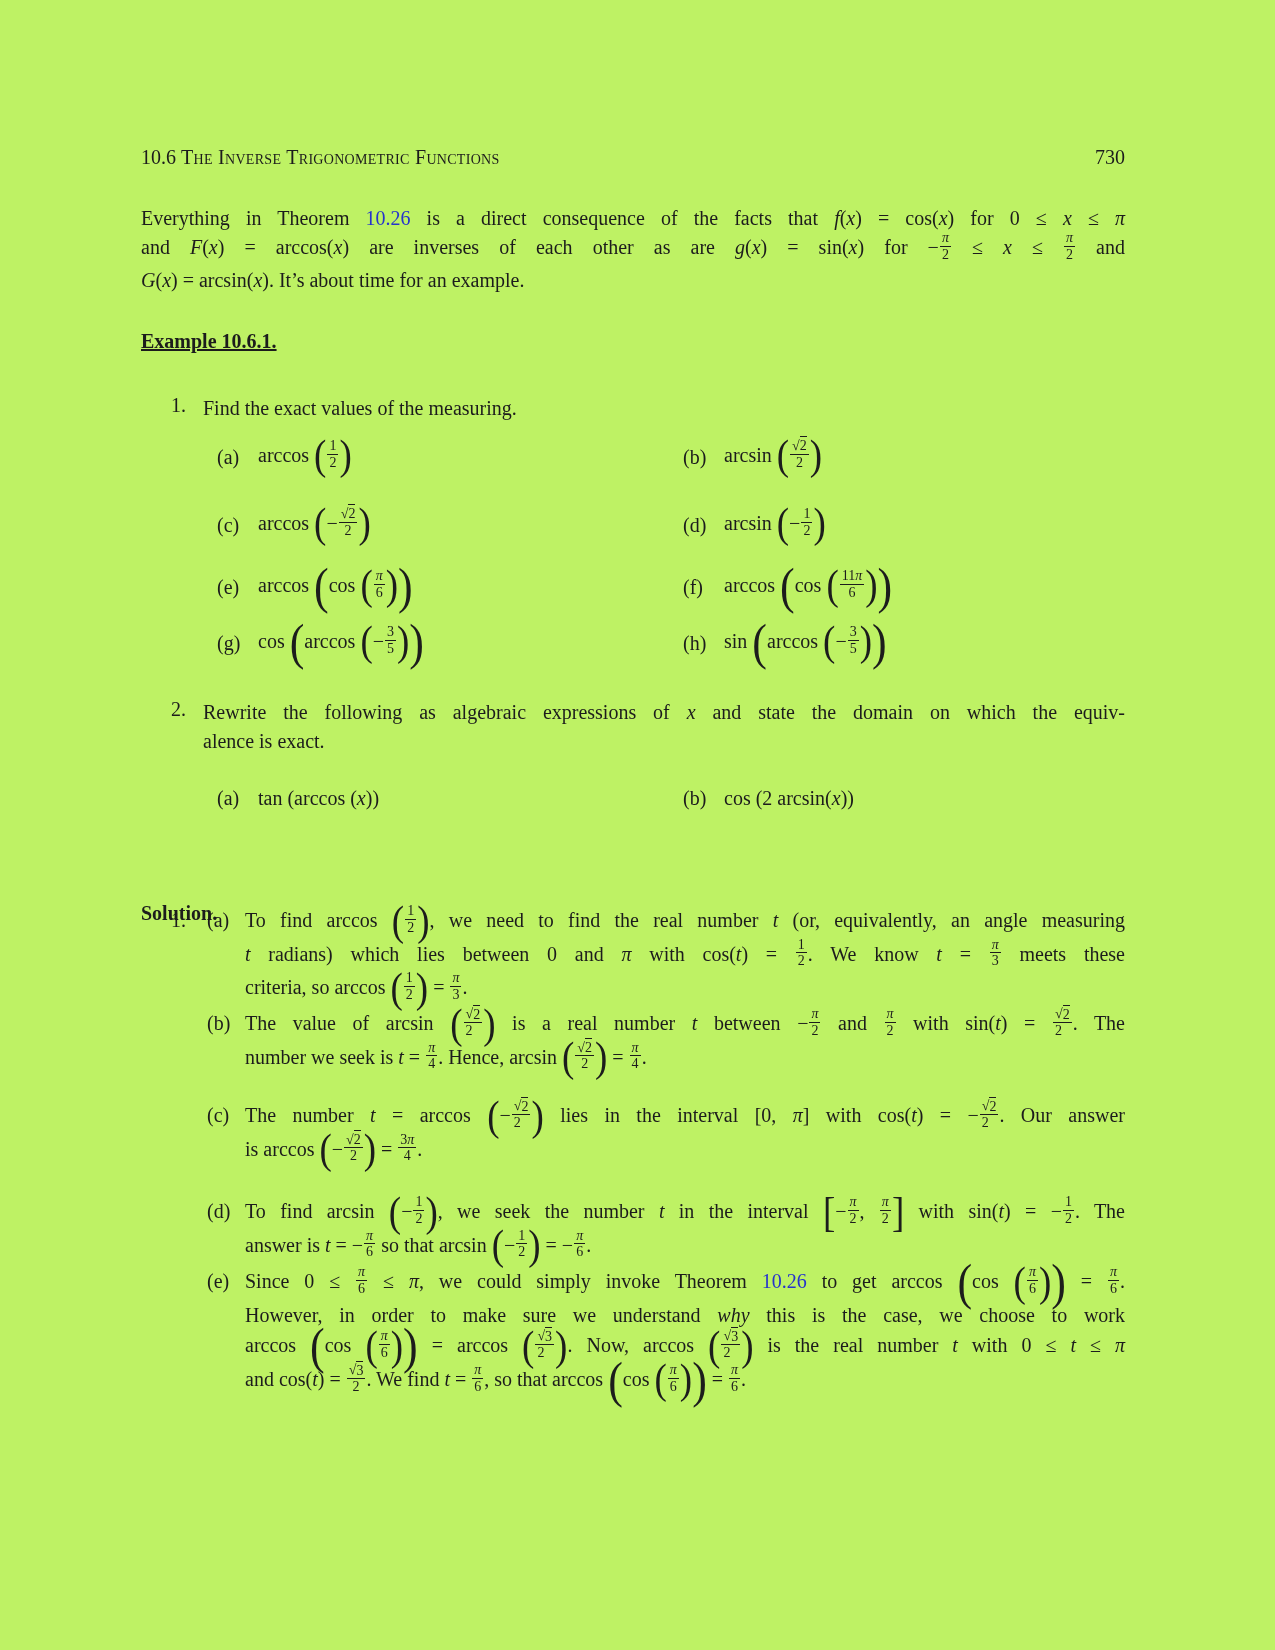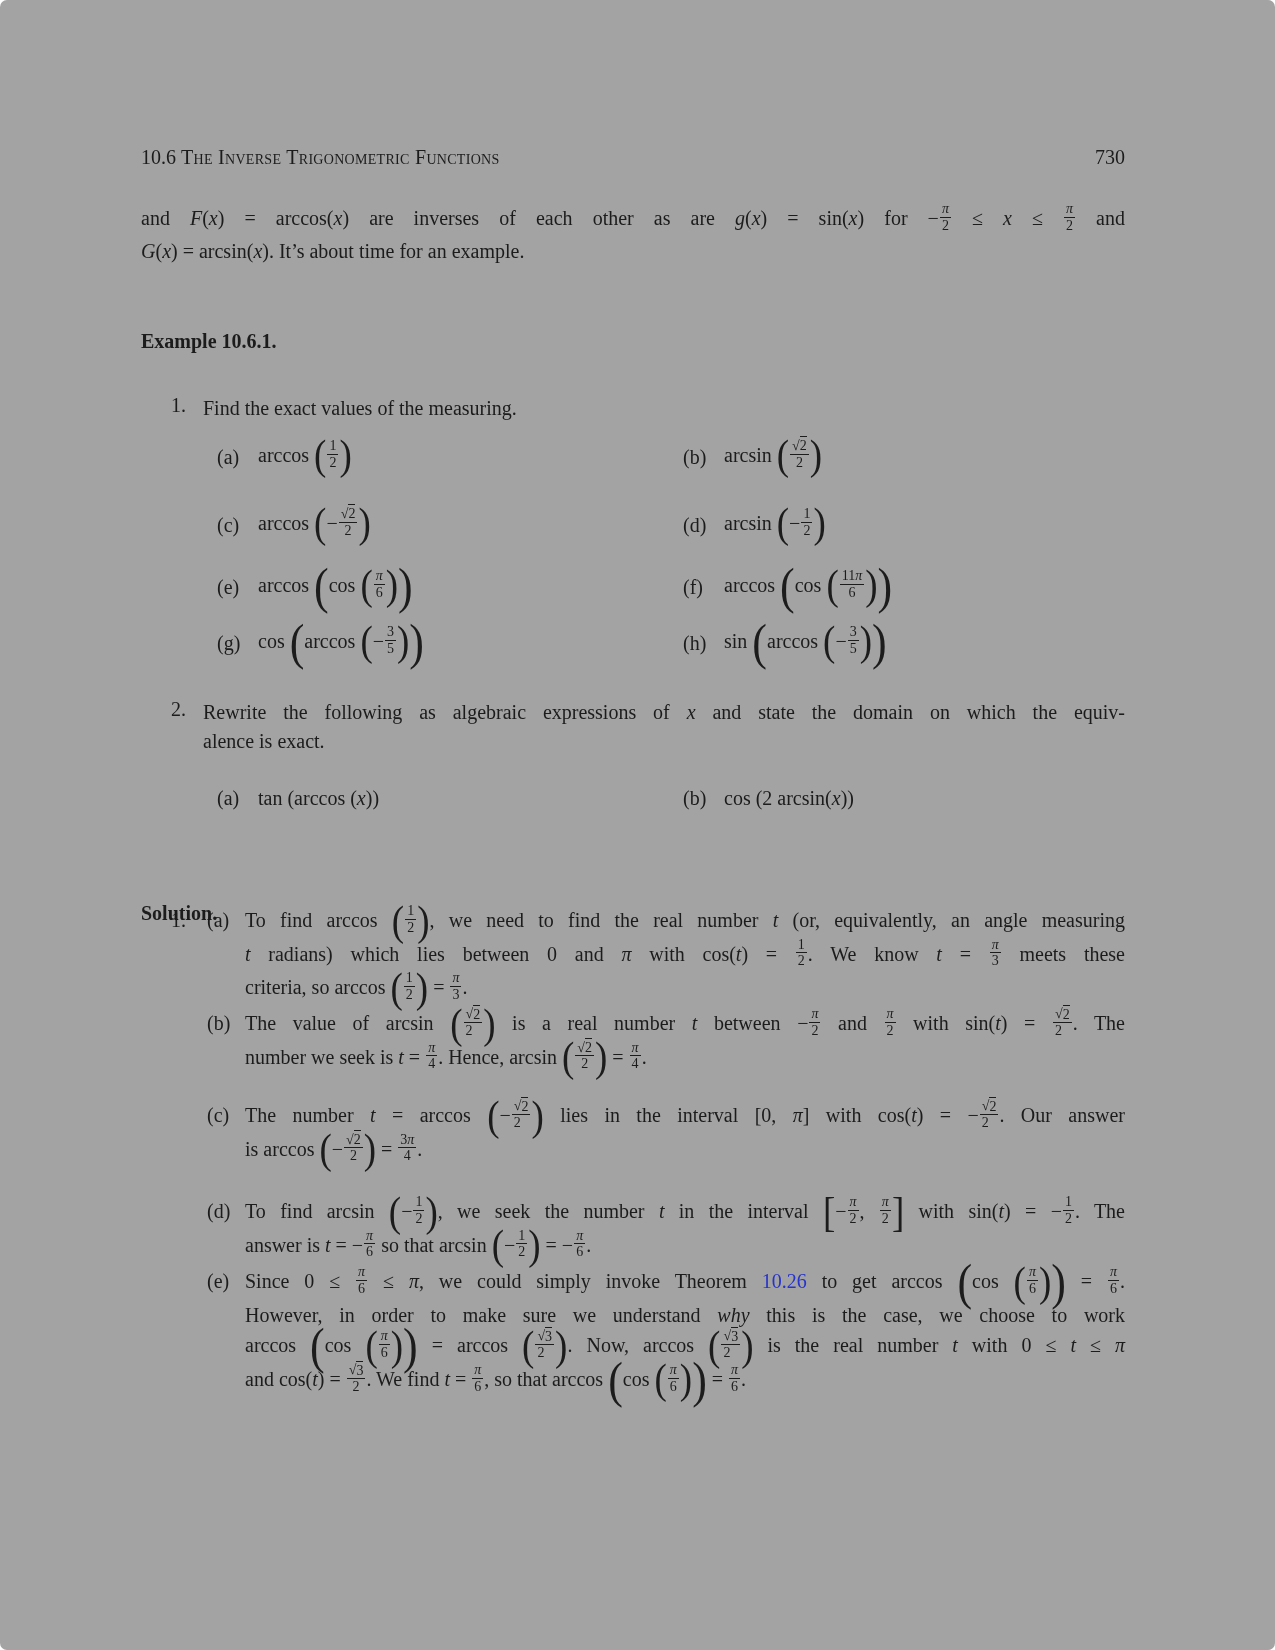--- a/index.html
+++ b/index.html
@@ -1,30 +1,30 @@
 <!DOCTYPE html>
 <html style="--link: #2633cc;"><head>
 <meta charset="utf-8">
 <style>
   html,body{margin:0;padding:0;background:#ffffff;}
-  .page{position:relative;width:1275px;height:1650px;background:#a3a3a3;overflow:hidden;
-        font-family:"Liberation Serif","DejaVu Serif",serif;color:#1c1c1c;border-radius:7px;}
+  .page{position:relative;width:1275px;height:1650px;background:#bef264;overflow:hidden;
+        font-family:"Liberation Serif","DejaVu Serif",serif;color:#1c1c1c;}
   .content{position:absolute;left:141px;top:0;width:984px;font-size:20px;}
 
   
   .hdr{position:absolute;top:145px;left:0;width:100%;display:flex;justify-content:space-between;line-height:24px;}
   .sc{font-variant:small-caps;letter-spacing:0.3px;}
 
   
   .line{line-height:29px;}
   .jl{text-align:justify;text-align-last:justify;}
 
   .intro{position:absolute;top:204px;left:0;width:100%;}
 
-  .exhead{position:absolute;top:330px;left:0;font-weight:700;}
+  .exhead{position:absolute;top:330px;left:0;font-weight:700;text-decoration:underline;}
   .solhead{position:absolute;top:902px;left:0;font-weight:700;}
 
   
   .prob{position:absolute;left:0;width:100%;}
   .p1{top:394px;}
   .p2{top:698px;}
   .pnum{position:absolute;left:30px;}
   .ptext{margin-left:62px;width:922px;line-height:29px;}
 
   
@@ -65,20 +65,21 @@
 
     <div class="hdr">
       <div>
         <span>10.6</span>
         <span class="sc">The Inverse Trigonometric Functions</span>
       </div>
       <div>730</div>
     </div>
 
     <div class="intro">
+      <div class="line jl">Everything in Theorem <span class="lk">10.26</span> is a direct consequence of the facts that <span class="it">f</span>(<span class="it">x</span>) = cos(<span class="it">x</span>) for 0 ≤ <span class="it">x</span> ≤ <span class="it">π</span></div>
       <div class="line jl">and <span class="it">F</span>(<span class="it">x</span>) = arccos(<span class="it">x</span>) are inverses of each other as are <span class="it">g</span>(<span class="it">x</span>) = sin(<span class="it">x</span>) for −<span class="fr"><span class="n"><span class="it">π</span></span><span class="d">2</span></span> ≤ <span class="it">x</span> ≤ <span class="fr"><span class="n"><span class="it">π</span></span><span class="d">2</span></span> and</div>
       <div class="line"><span class="it">G</span>(<span class="it">x</span>) = arcsin(<span class="it">x</span>). It’s about time for an example.</div>
     </div>
 
     <div class="exhead">Example 10.6.1.</div>
 
     <div class="prob p1">
       <span class="pnum">1.</span>
       <div class="ptext">Find the exact values of the measuring.</div>
     </div>

